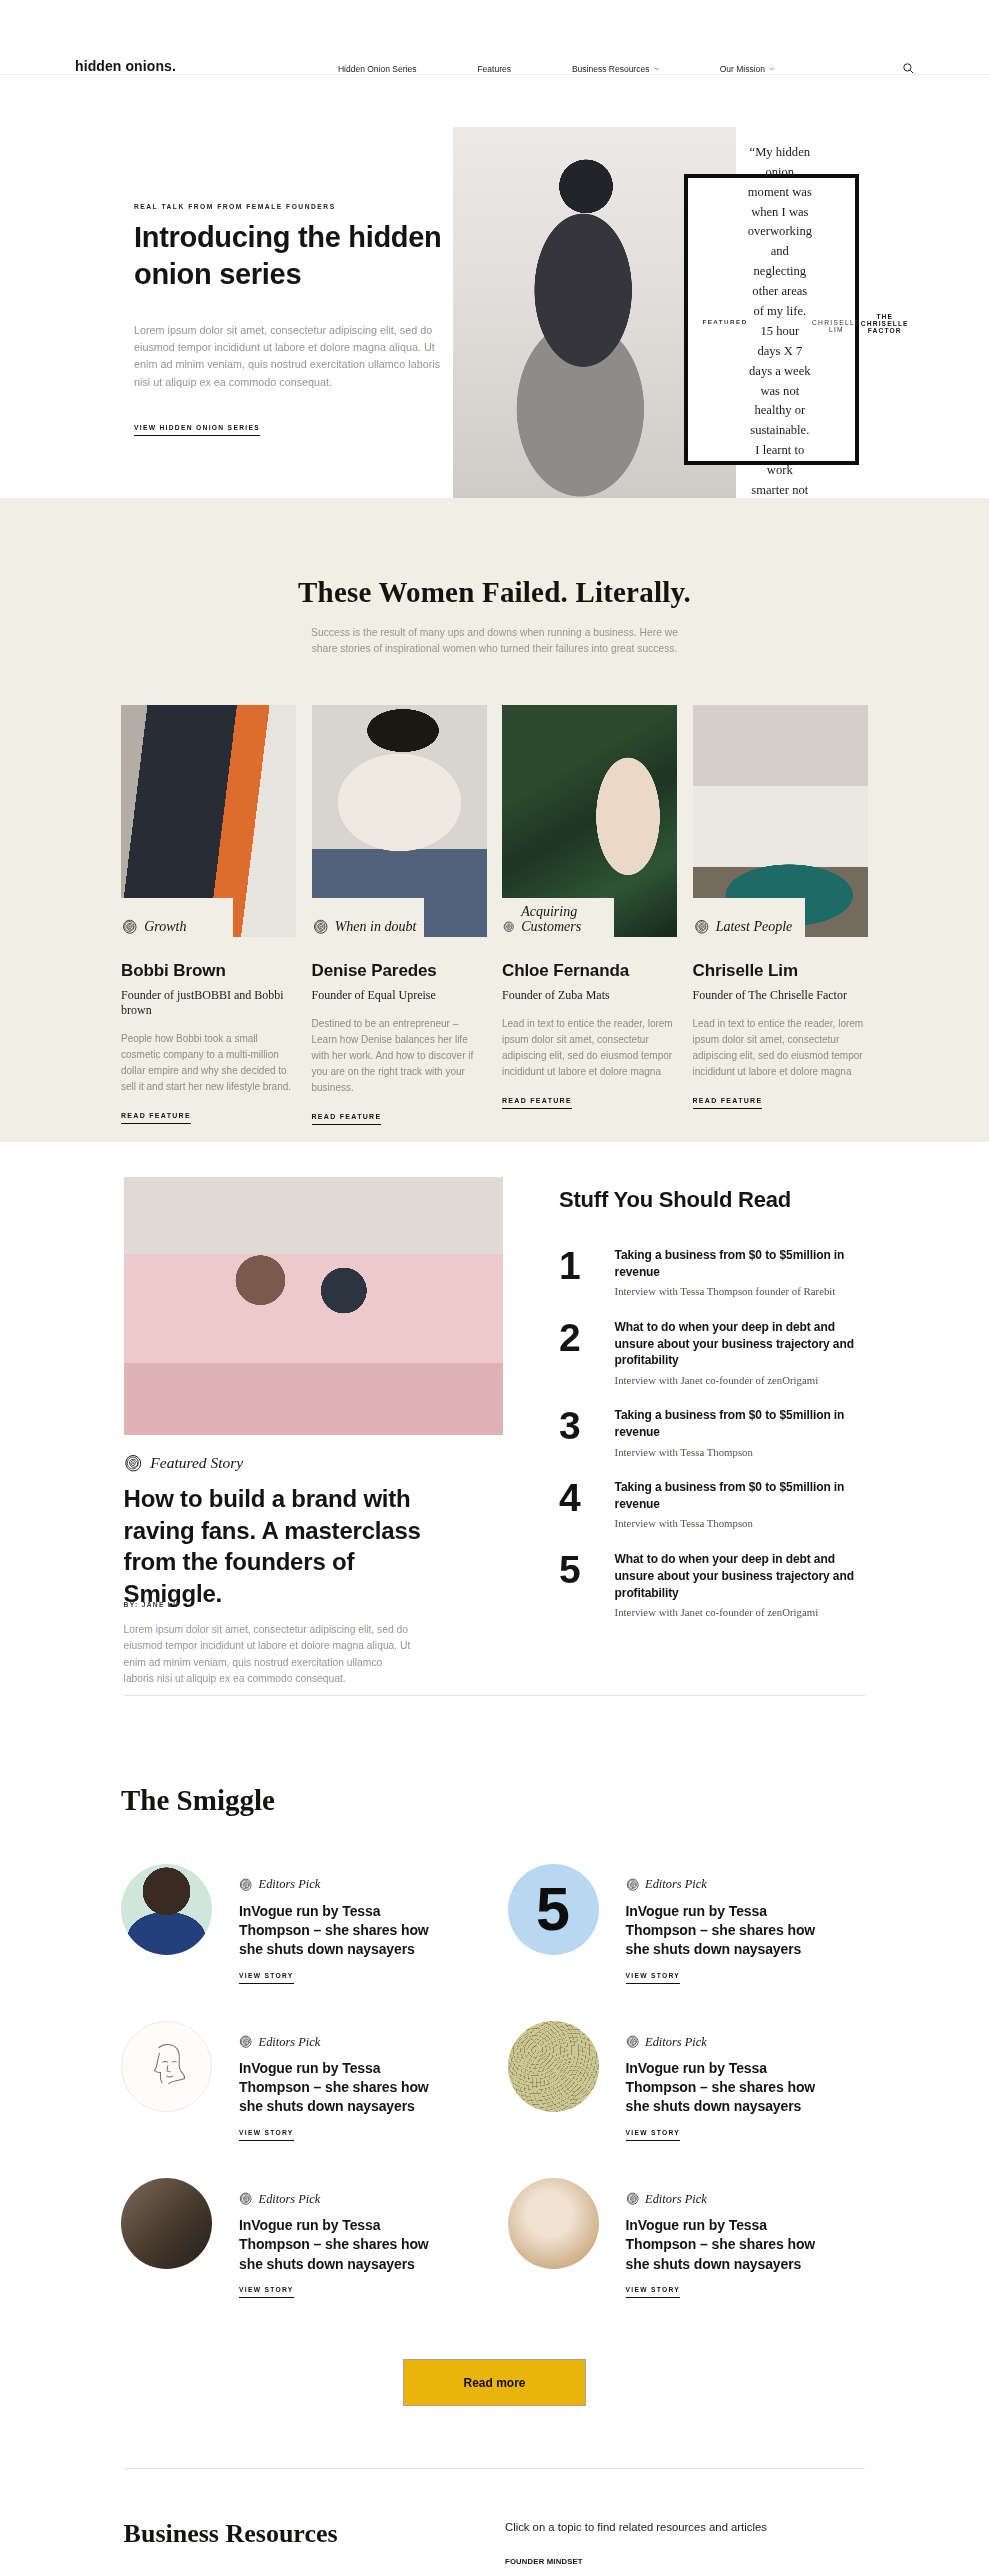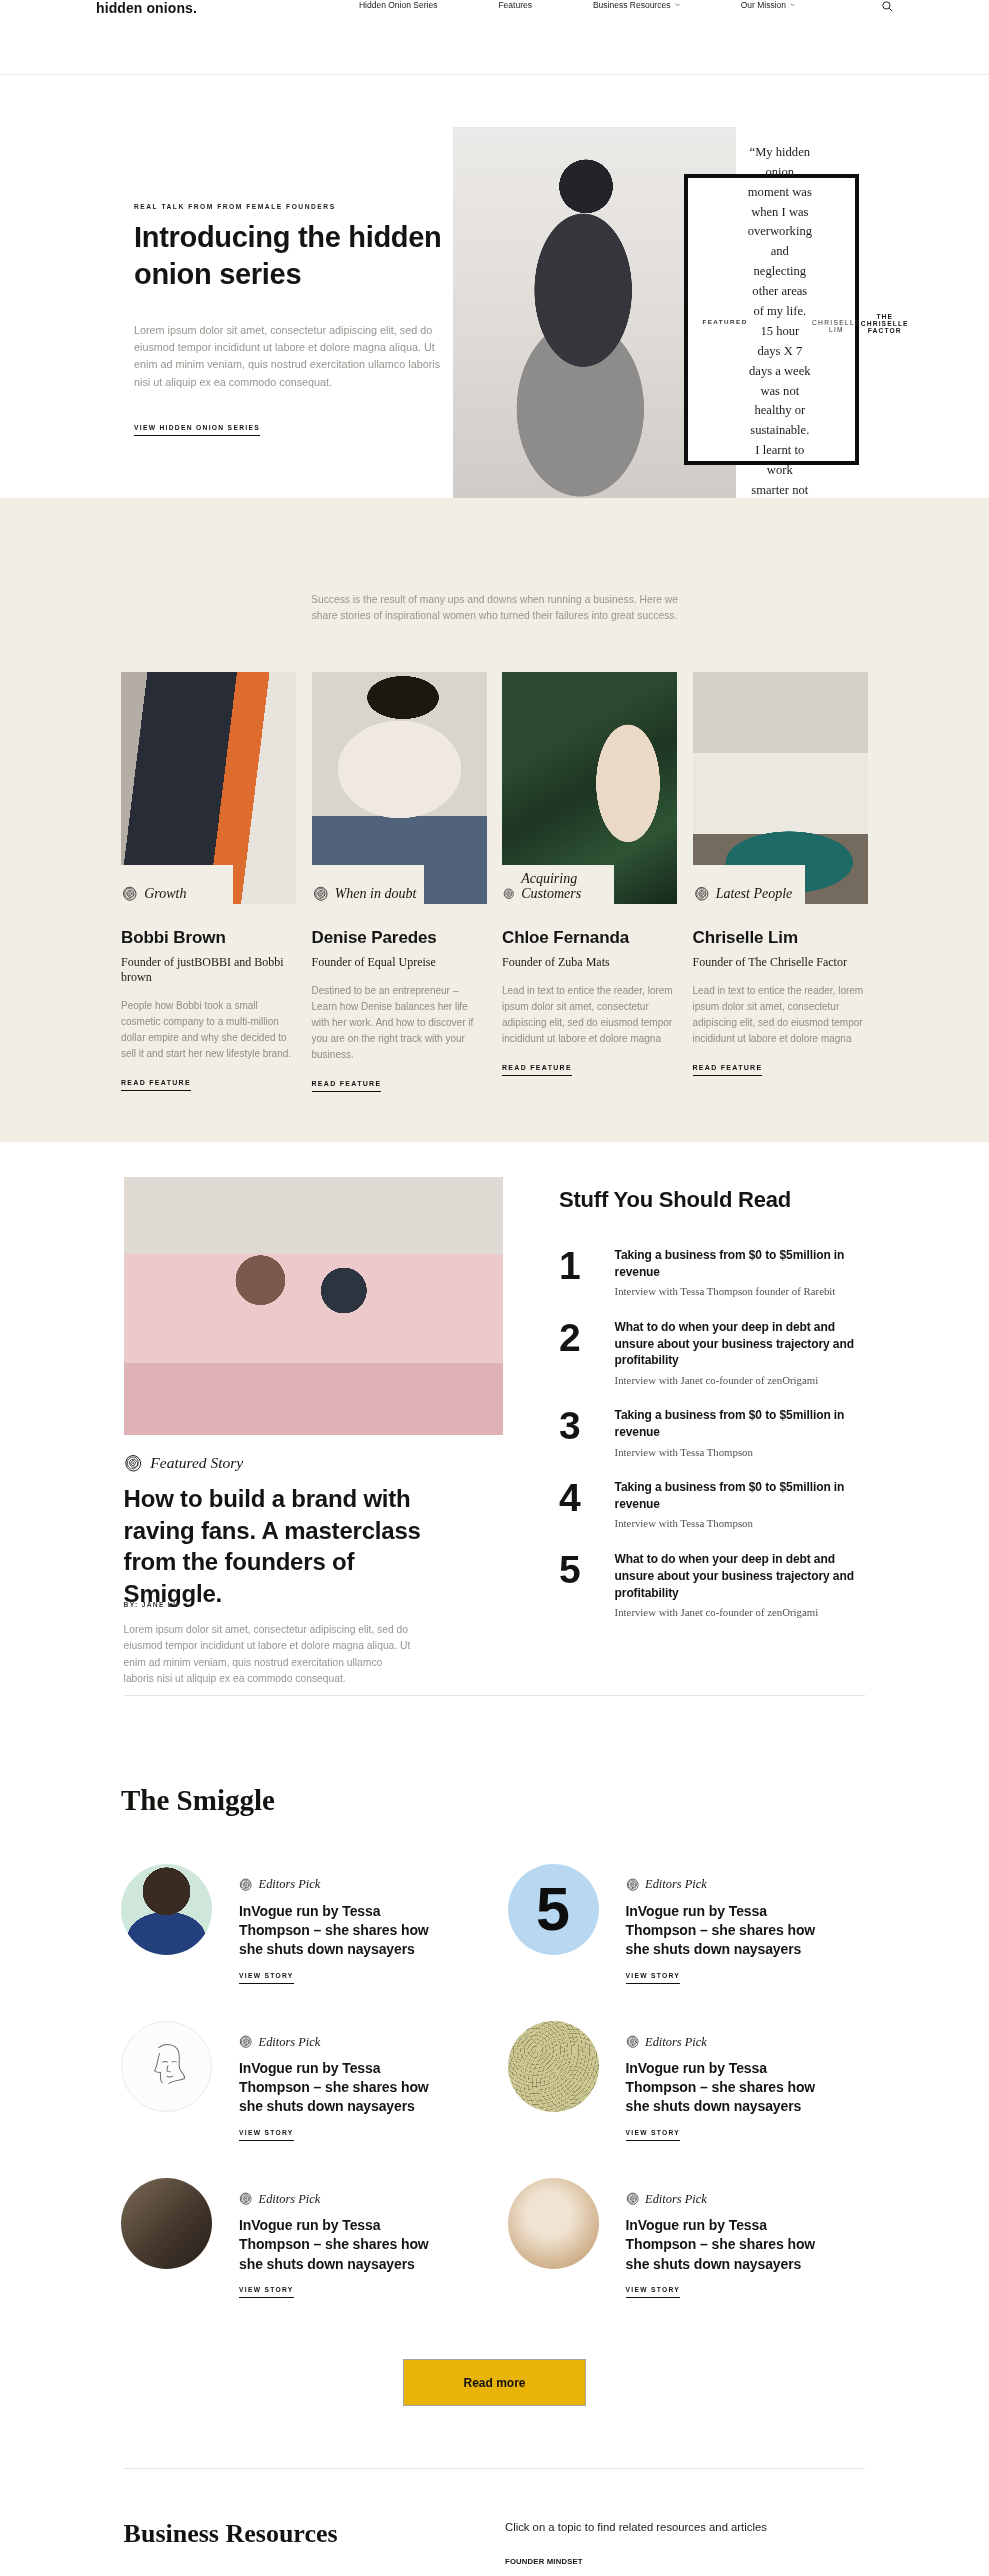--- a/index.html
+++ b/index.html
@@ -7,21 +7,21 @@
   body{width:989px;font-family:"Liberation Sans",sans-serif;color:#141414;-webkit-font-smoothing:antialiased}
   .wrap{width:747px;margin:0 auto;position:relative;height:100%}
   section{overflow:hidden;position:relative}
   .serif{font-family:"Liberation Serif",serif}
   .eyebrow{font-size:6.7px;letter-spacing:1.5px;font-weight:700;color:#1d1d1d;text-transform:uppercase}
   .caps-link{display:inline-block;font-size:6.7px;letter-spacing:1.3px;font-weight:700;color:#111;border-bottom:1px solid #111;padding-bottom:4.1px;cursor:pointer;text-transform:uppercase;background:none}
   .oi{display:inline-block;color:#111}
   .oi svg{width:100%;height:100%;display:block}
 
   
-  .site-header{height:75px;background:#fff;border-bottom:0.5px solid #ececec;display:flex;align-items:flex-start;padding:0 96px}
+  .site-header{height:75px;background:#fff;border-bottom:0.5px solid #ececec;display:flex;align-items:flex-end;padding:0 75px}
   .logo{font-size:14px;font-weight:800;letter-spacing:0.1px;cursor:pointer}
   .nav{display:flex;align-items:center;gap:61px;margin-left:162px;font-size:8.5px;color:#1b1b1b}
   .nav-item{display:flex;align-items:center;gap:4.1px;cursor:pointer;white-space:nowrap}
   .chev{width:5.2px;height:3.6px;color:#444}
   .search-btn{margin-left:auto;width:12.4px;height:12.4px;cursor:pointer;color:#111}
 
   
   .hero{height:423px;background:#fff}
   .hero-text{position:absolute;left:13px;top:128px;width:330px}
   .hero-title{font-size:29px;font-weight:600;line-height:1.25;margin-top:9.3px;letter-spacing:-0.3px}
@@ -211,20 +211,21 @@
         </span>
       <div class="q-author">CHRISELLE LIM</div>
       <div class="q-brand">THE CHRISELLE FACTOR</div>
     </aside>
   </div>
 </section>
 
 <section class="failed">
   <div class="wrap">
     <div class="failed-head">
+      <h2 class="failed-title serif">These Women Failed. Literally.</h2>
       <p class="failed-sub">Success is the result of many ups and downs when running a business. Here we share stories of inspirational women who turned their failures into great success.</p>
     </div>
     <div class="cards">
 
       <article class="pcard">
         <div class="pcard-photo ph1">
           <div class="pcard-label">
               <span class="oi" style="width:15.5px;height:15.5px">
                 <svg viewBox="0 0 30 30" width="15.5" height="15.5">
                   <use href="#onion"></use>

